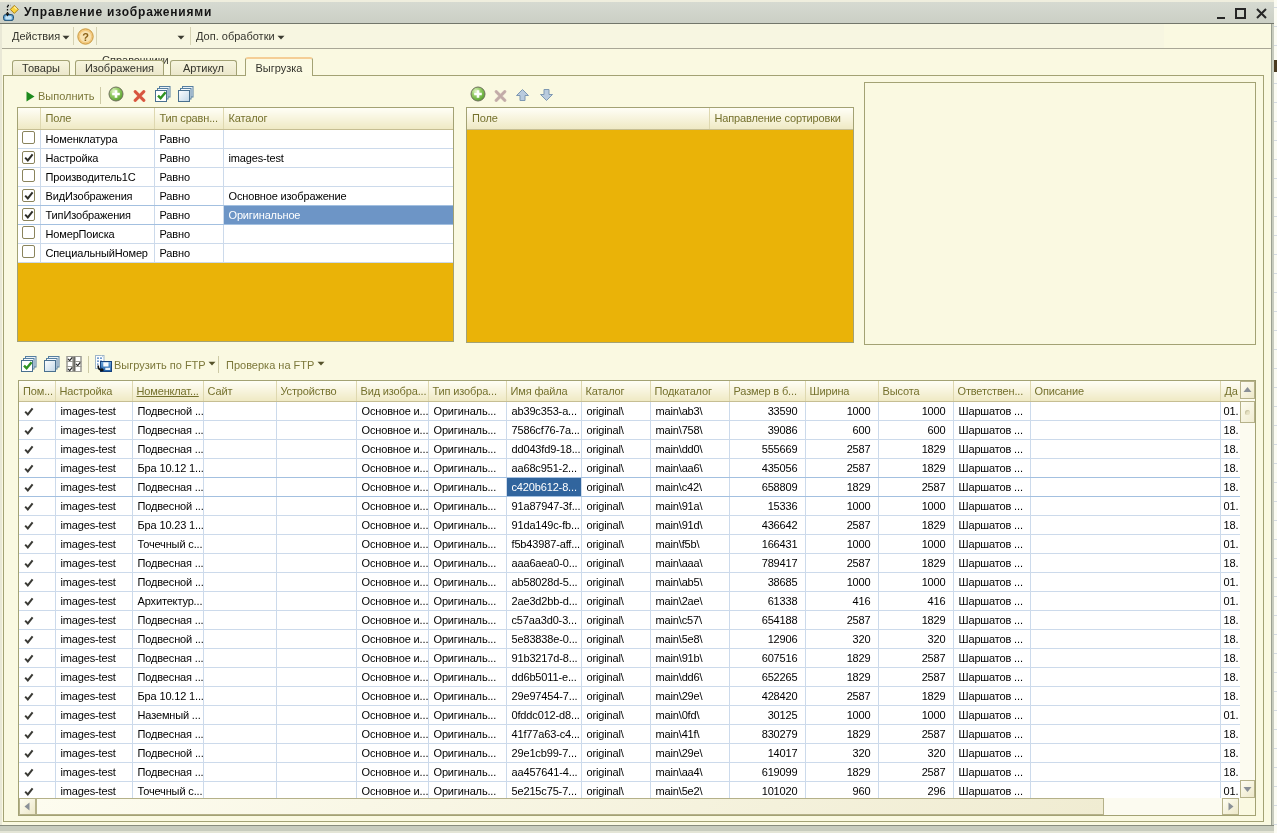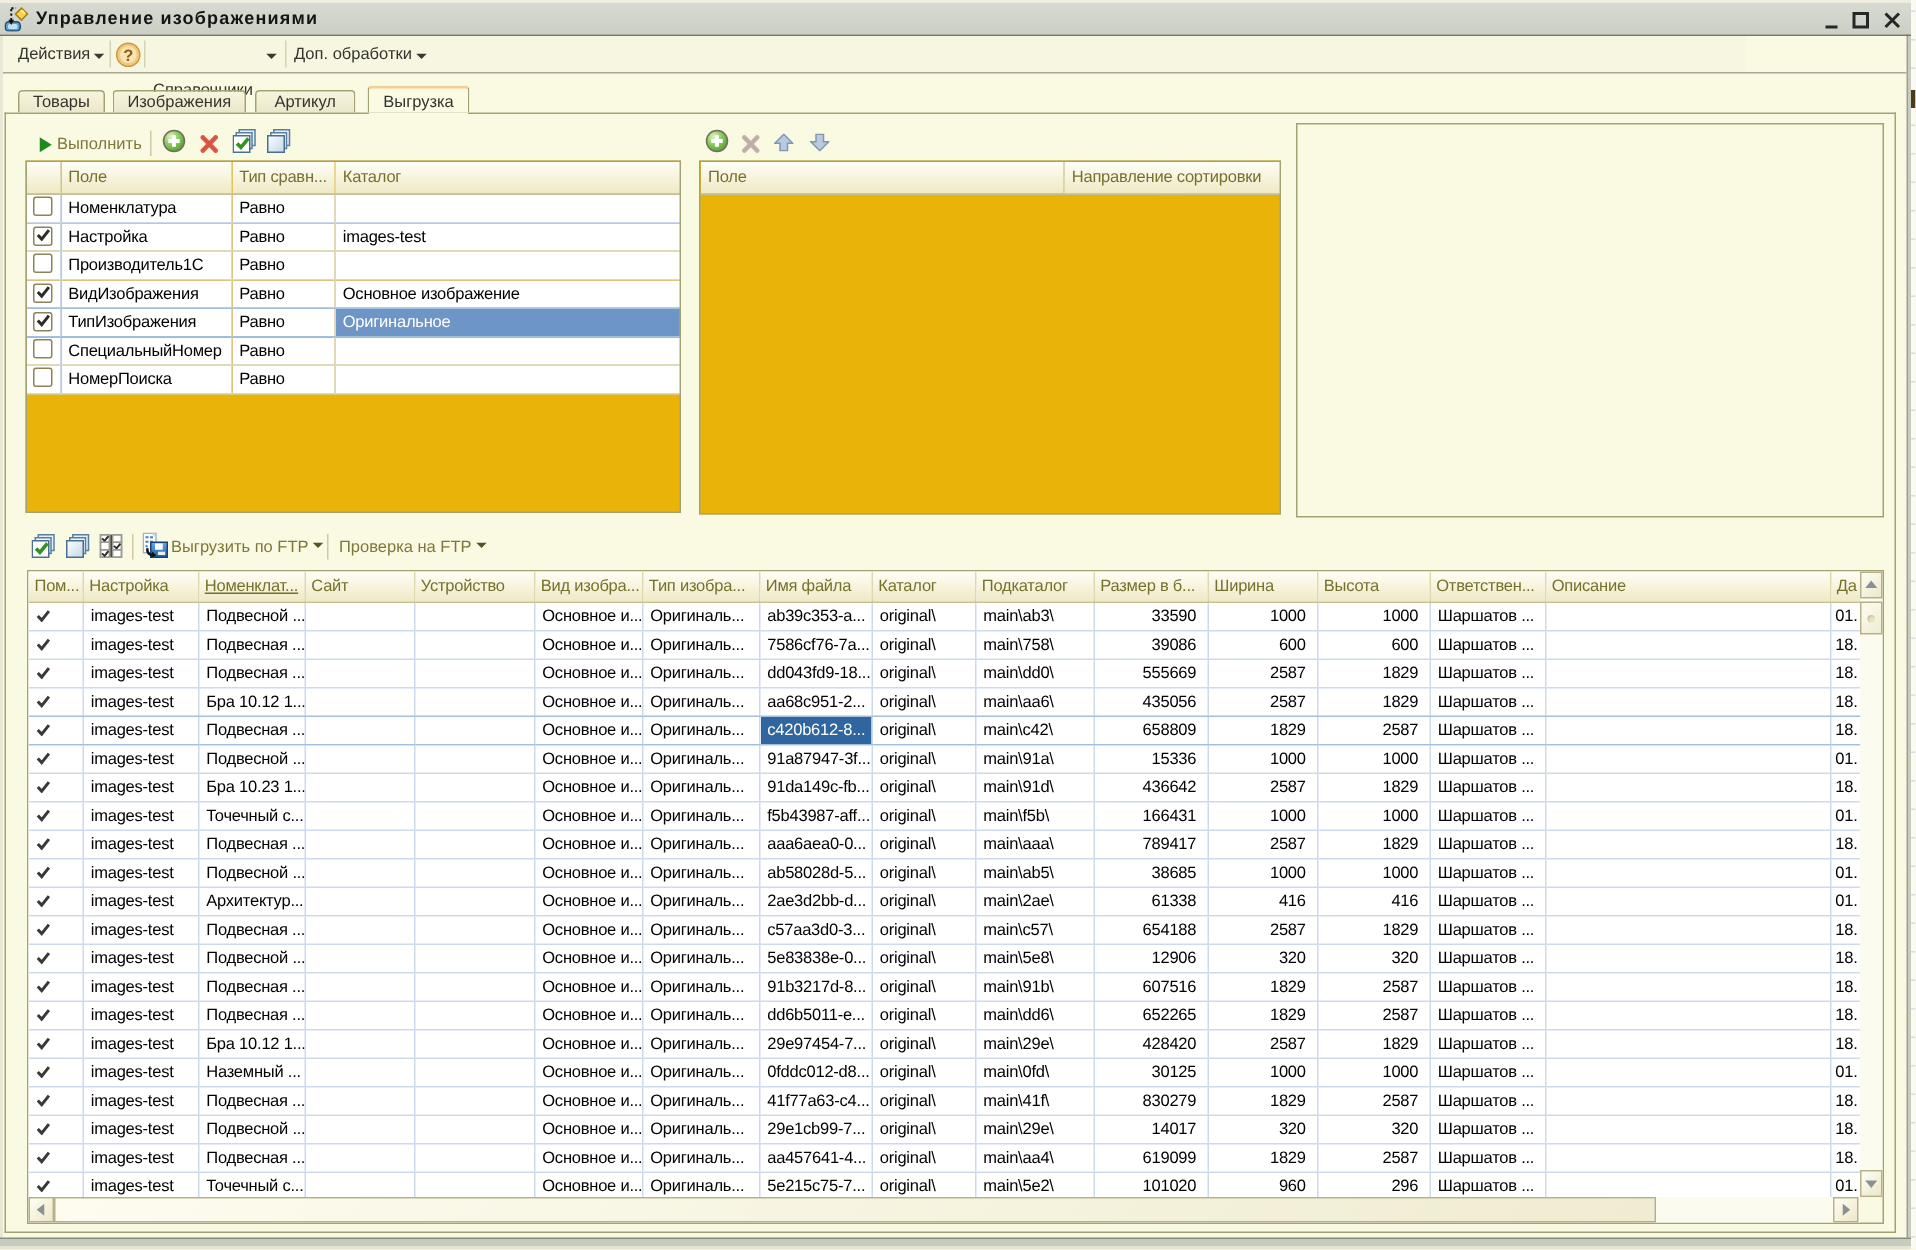--- a/index.html
+++ b/index.html
@@ -246,27 +246,27 @@
           <tr style="height:19px;">
             <td class="bodycell" style="padding:0;text-align:center;border-bottom-color:#A3C0E0;"><span class="cb" style="text-align:center;line-height:10px;"><svg width="10" height="9" viewBox="0 0 10 9" style="vertical-align:-1px">
                   <path d="M1.2 4.6l2.6 2.8 4.8-6" stroke="#2E2E28" stroke-width="2" fill="none"></path>
                 </svg></span></td>
             <td class="bodycell" style="border-bottom-color:#A3C0E0;">ТипИзображения</td>
             <td class="bodycell" style="border-bottom-color:#A3C0E0;">Равно</td>
             <td class="bodycell sel1" style="border-right:none;border-bottom-color:#A3C0E0;">Оригинальное</td>
           </tr>
           <tr style="height:19px;">
             <td class="bodycell" style="padding:0;text-align:center;"><span class="cb" style="text-align:center;line-height:10px;"></span></td>
-            <td class="bodycell" style="">СпециальныйНомер</td>
+            <td class="bodycell" style="">НомерПоиска</td>
             <td class="bodycell" style="">Равно</td>
             <td class="bodycell" style="border-right:none;"></td>
           </tr>
           <tr style="height:19px;">
             <td class="bodycell" style="padding:0;text-align:center;"><span class="cb" style="text-align:center;line-height:10px;"></span></td>
-            <td class="bodycell" style="">НомерПоиска</td>
+            <td class="bodycell" style="">СпециальныйНомер</td>
             <td class="bodycell" style="">Равно</td>
             <td class="bodycell" style="border-right:none;"></td>
           </tr>
         </tbody>
       </table>
     </div>
 <div class="abs tablebox" style="left:466px;top:107px;width:388px;height:236px;">
       <table style="width:386px;">
         <colgroup>
           <col style="width:242px">

